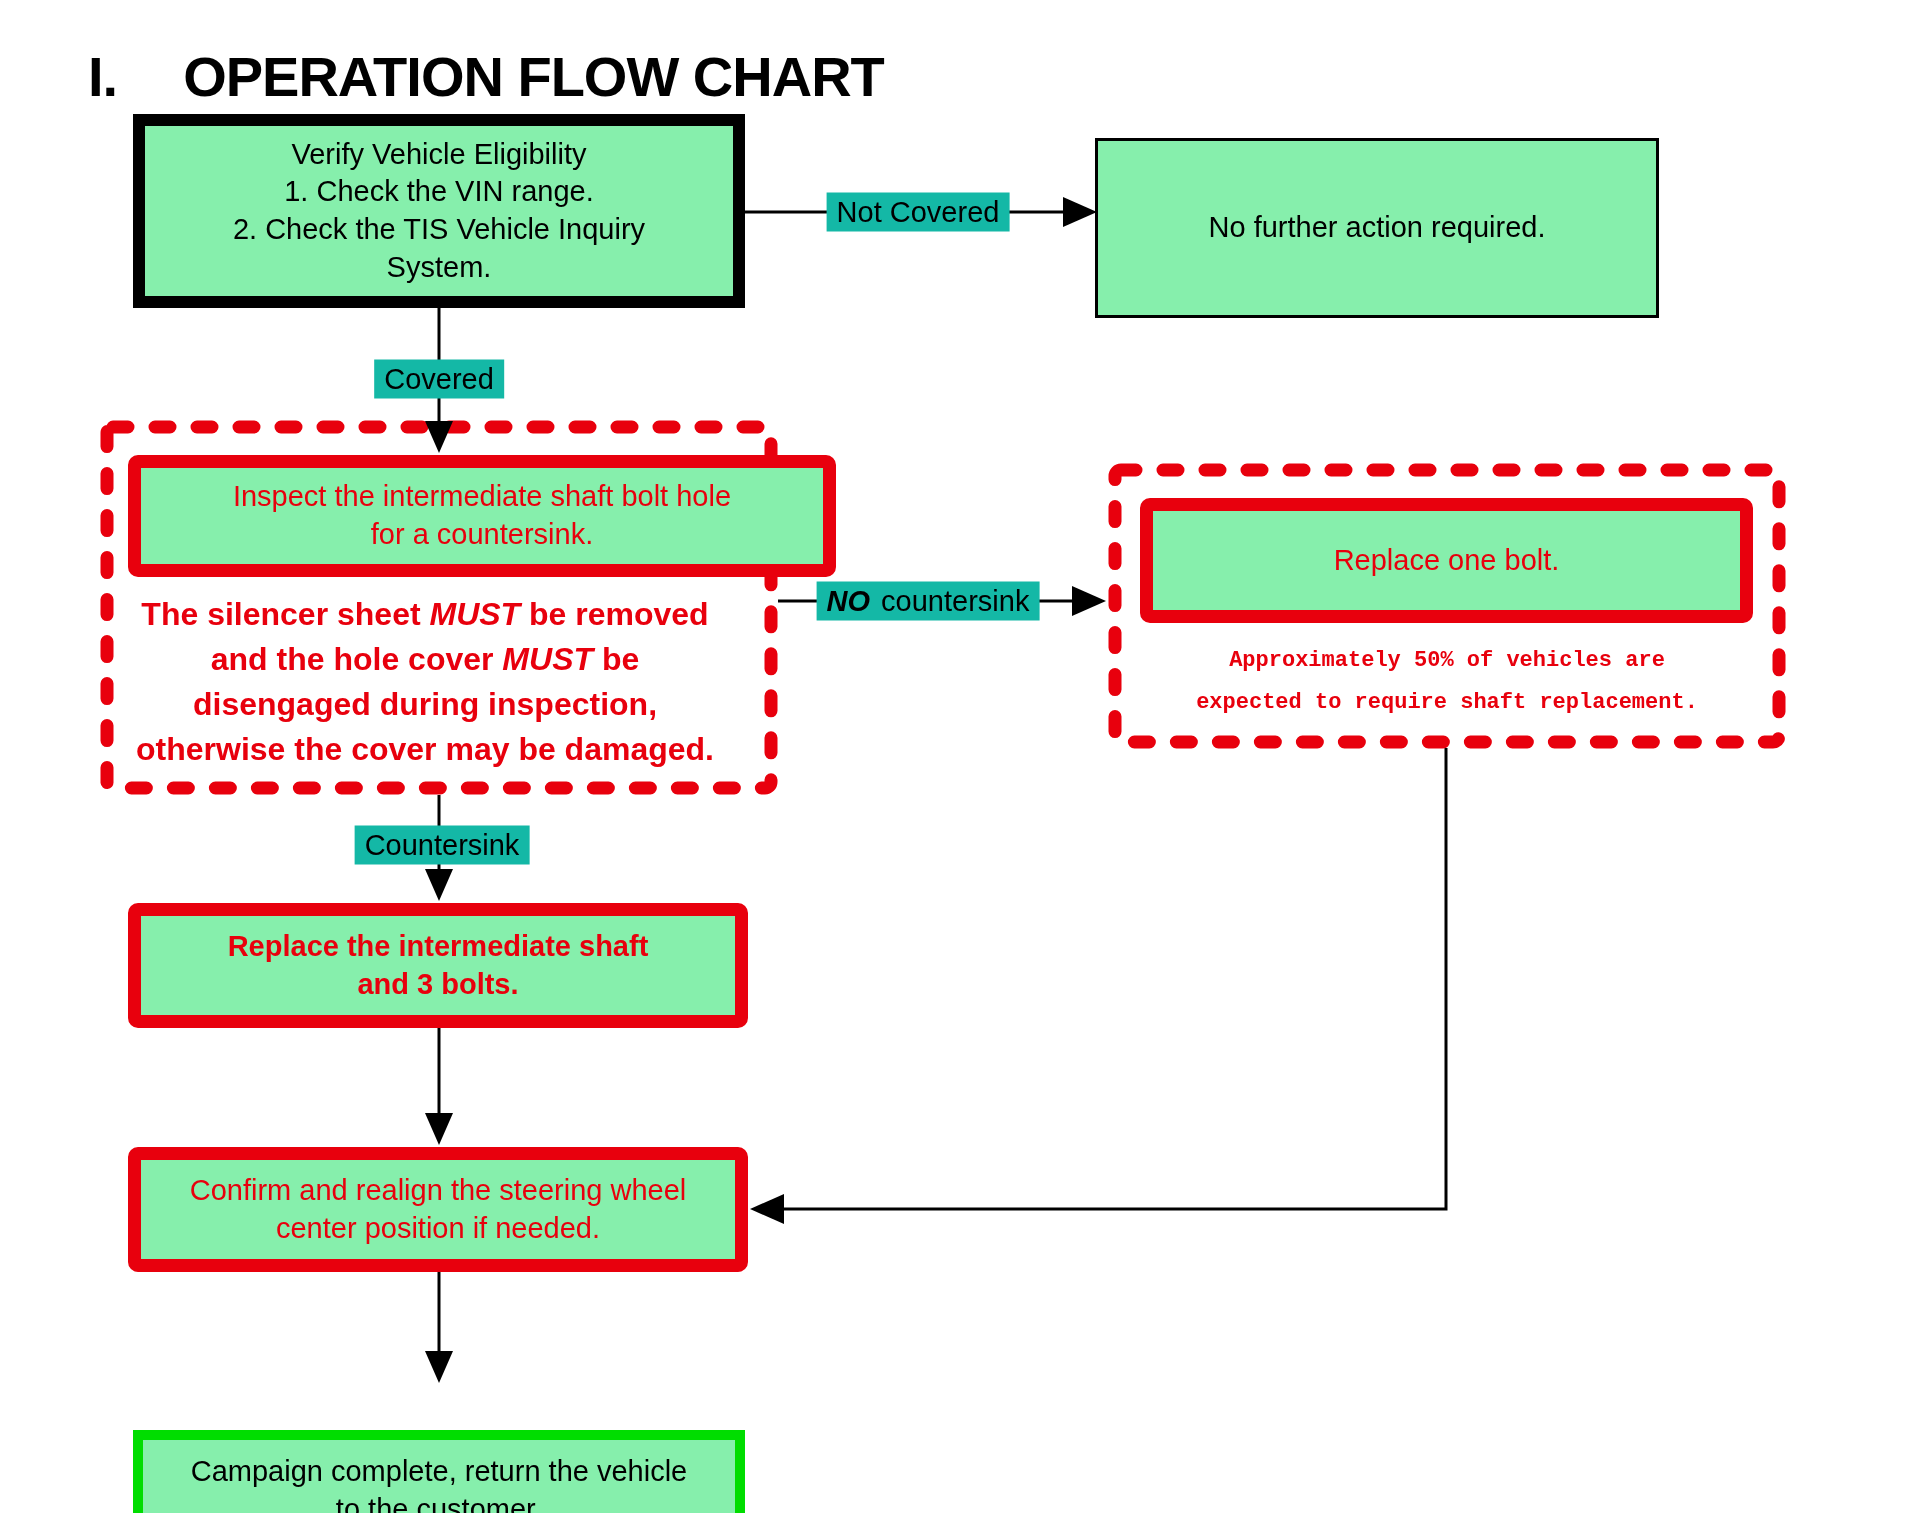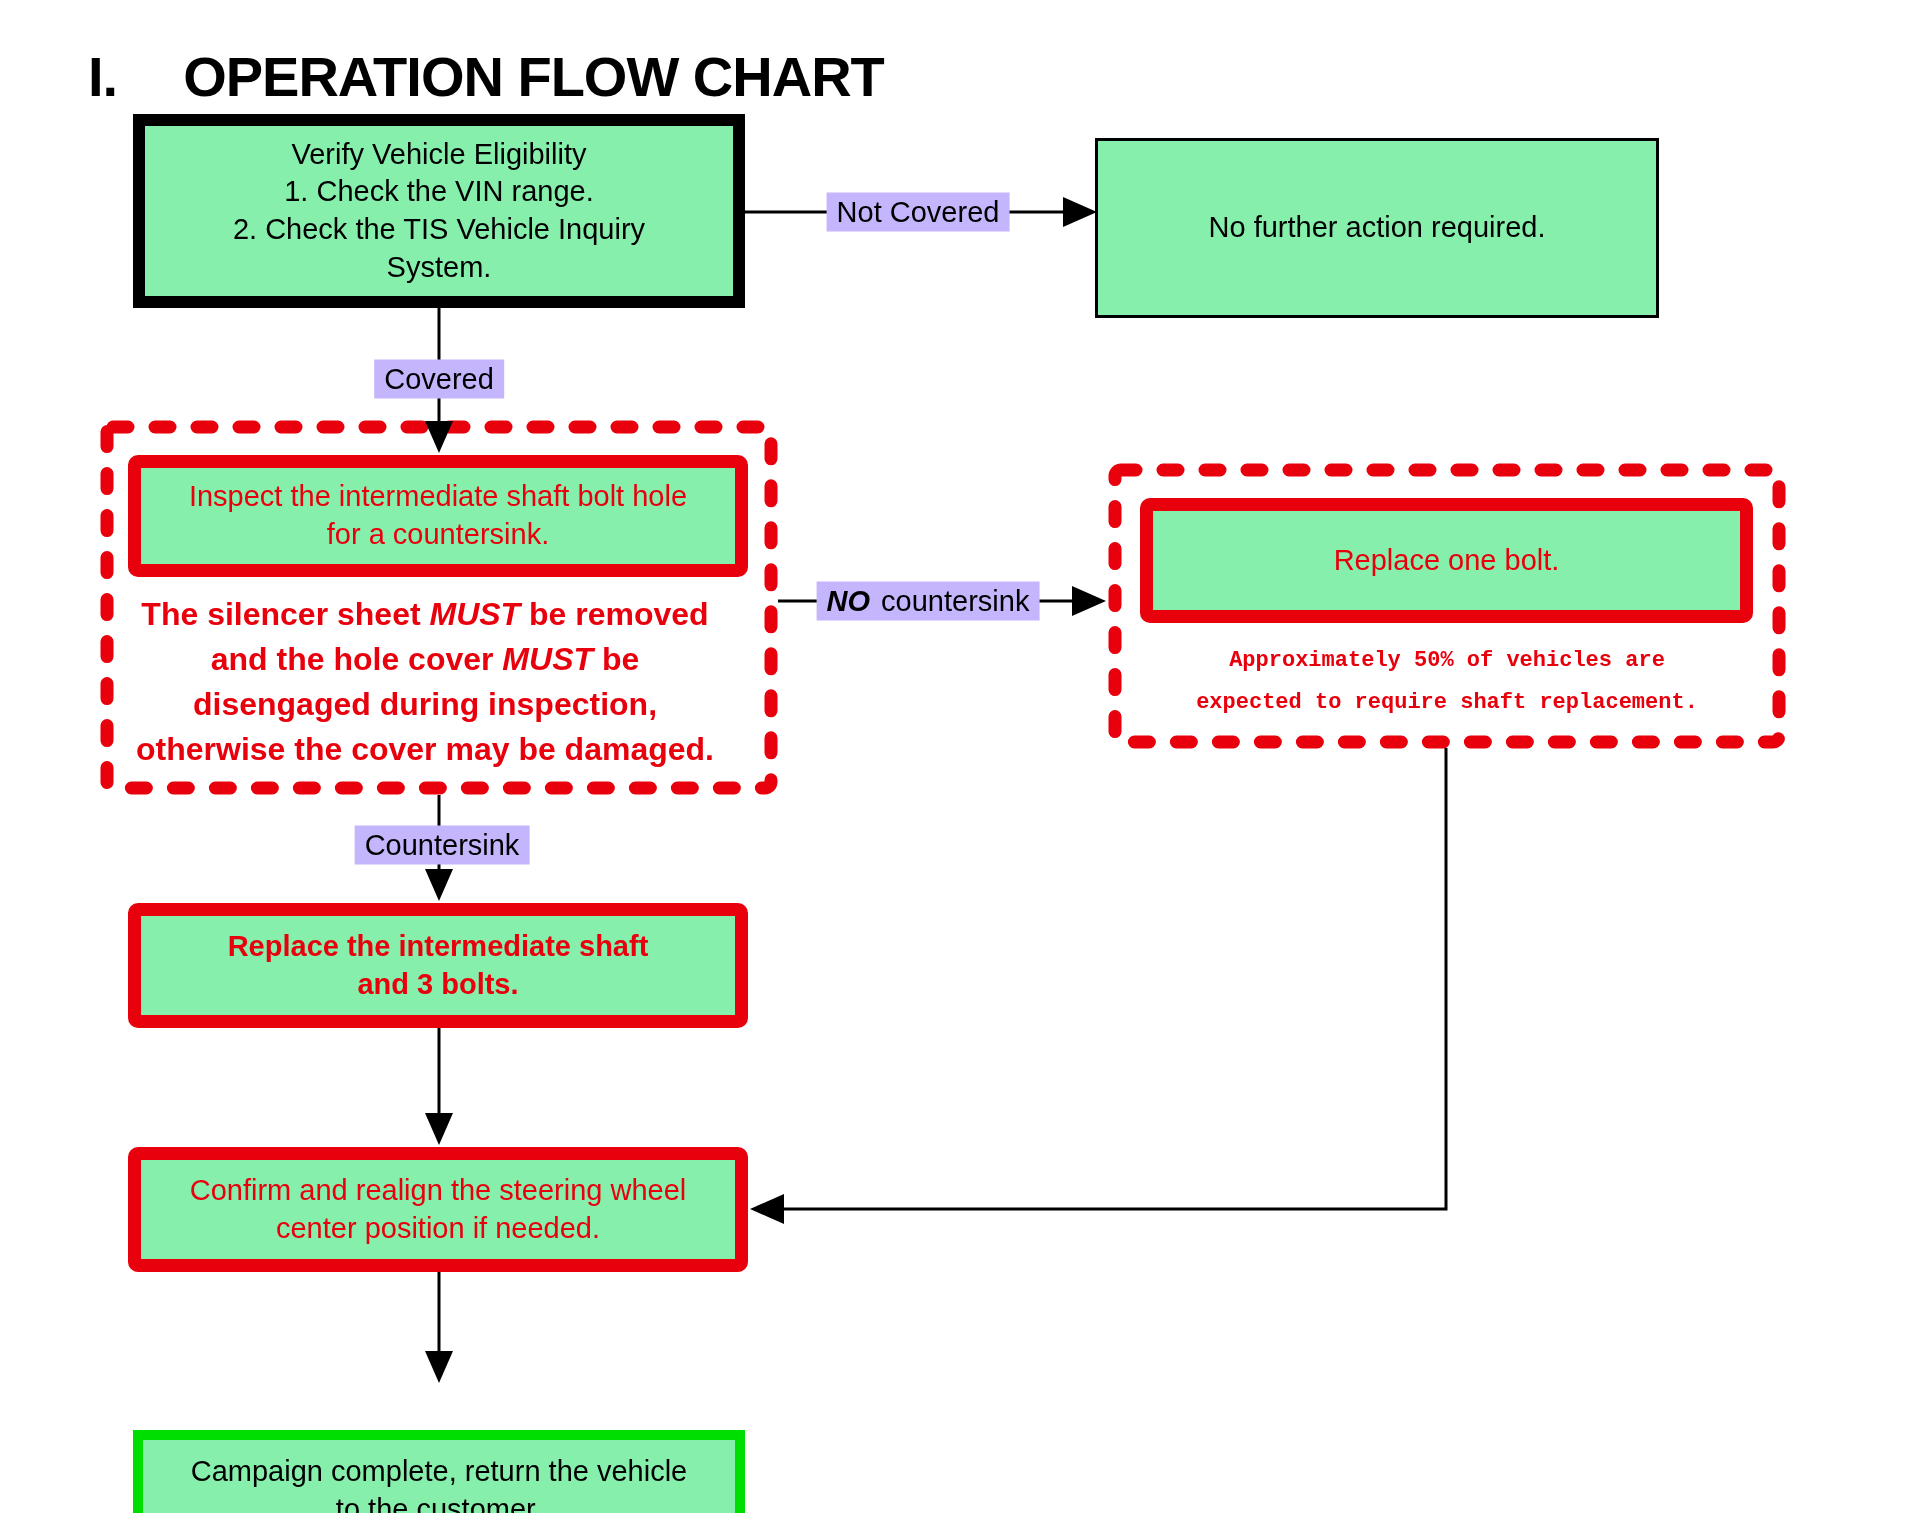--- a/index.html
+++ b/index.html
@@ -44,21 +44,21 @@
     color: #e8000d;
     font-weight: 700;
     z-index: 2;
   }
   .note-line { font-size: 32px; line-height: 45px; }
   .note-pre  { white-space: pre-line; font-size: 22px; line-height: 42px; font-family: Liberation Mono, monospace; }
   .must { font-style: italic; }
   .line-label {
     position: absolute;
     transform: translate(-50%, -50%);
-    background: #c4b5fd;
+    background: #14b8a6;
     font-size: 29px;
     padding: 3px 10px;
     white-space: nowrap;
     z-index: 3;
   }
   .no-emph { font-weight: 700; font-style: italic; margin-right: 11px; }
   .title-row {
     position: absolute;
     left: 88px;
     top: 44px;
@@ -112,21 +112,21 @@
     <div class="node-text">Verify Vehicle Eligibility
 1. Check the VIN range.
 2. Check the TIS Vehicle Inquiry
 System.</div>
   </div>
 
   <div class="node border-black-thin" style="left:1095px; top:138px; width:564px; height:180px;">
     <div class="node-text">No further action required.</div>
   </div>
 
-  <div class="node border-red" style="left:128px; top:455px; width:620px; height:122px;">
+  <div class="node border-red" style="left:128px; top:455px; width:708px; height:122px;">
     <div class="node-text red-text">Inspect the intermediate shaft bolt hole
 for a countersink.</div>
   </div>
 
   <div class="note-block" style="left:96px; top:592px; width:658px;text-align:center;">
     <div class="note-line">
       <span>The silencer sheet </span><span class="must">MUST</span><span> be removed</span>
     </div>
     <div class="note-line">
       <span>and the hole cover </span><span class="must">MUST</span><span> be</span>

